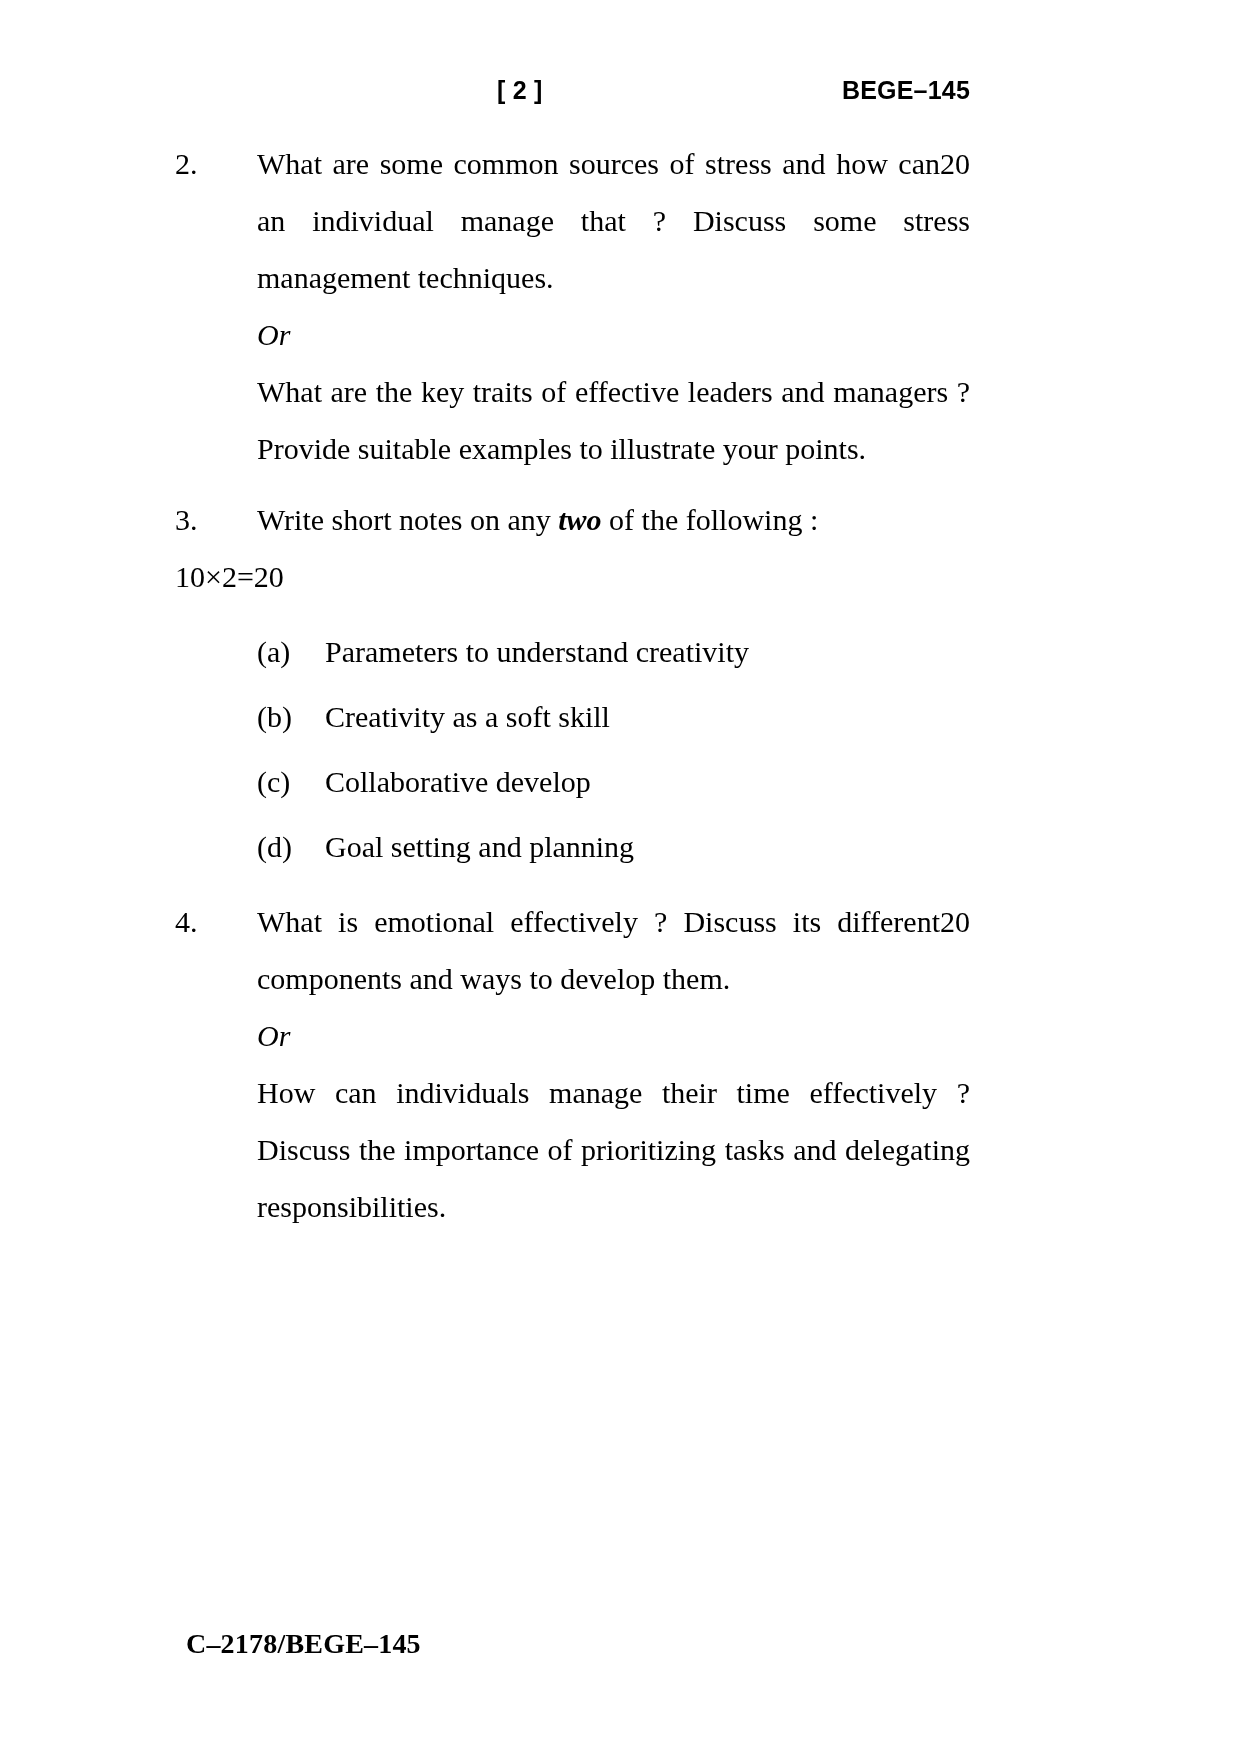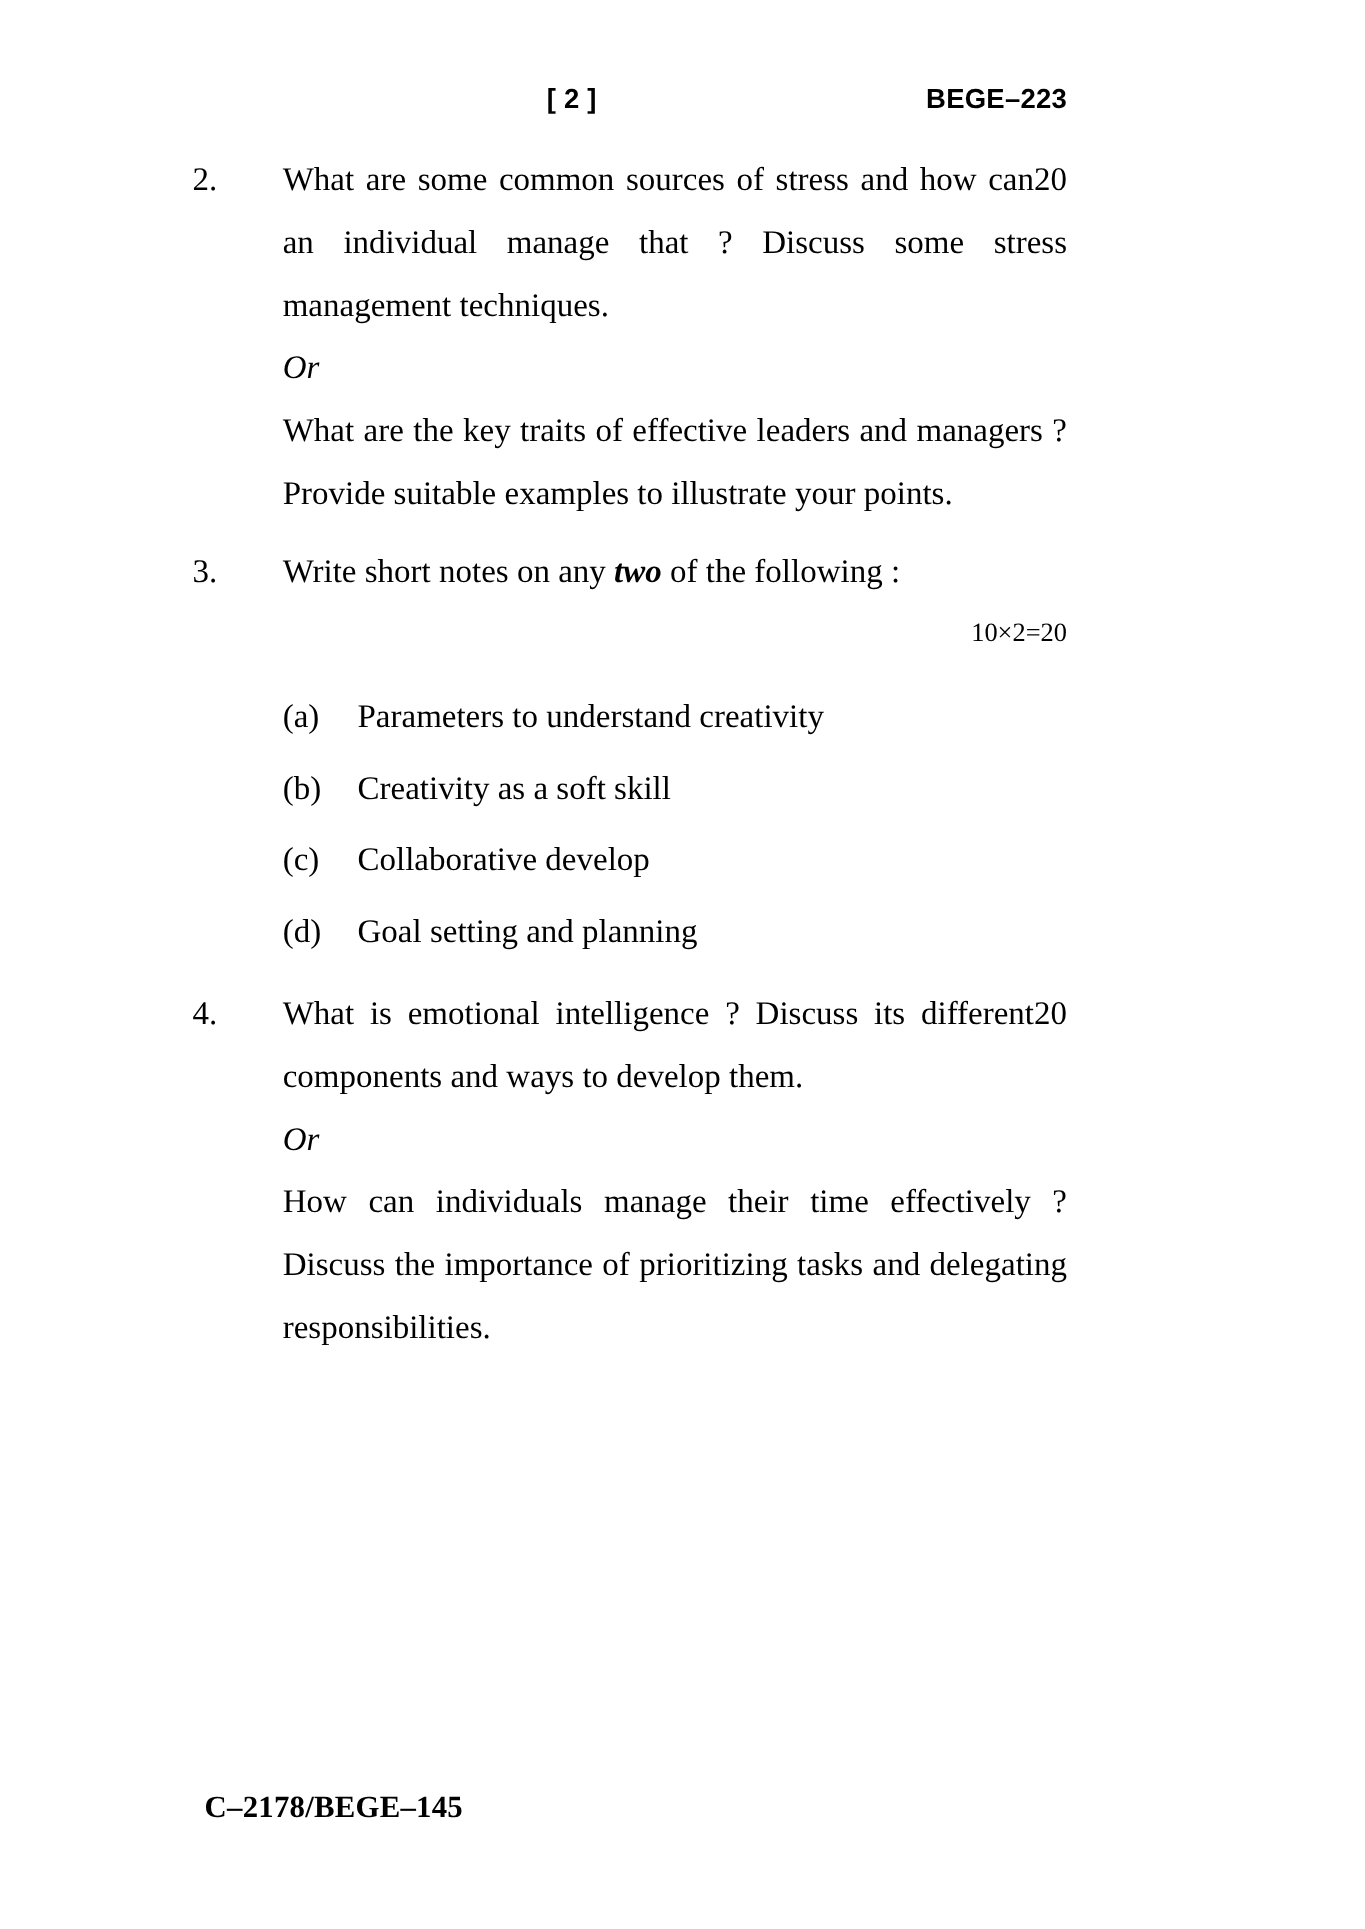--- a/index.html
+++ b/index.html
@@ -98,22 +98,21 @@
 
   .or-line {
     font-style: italic;
     font-size: 30px;
     line-height: 57px;
     padding-left: 82px;
     padding-right: 40px;
   }
 
   .marks-right {
-    text-align: right;
-    font-size: 24px;
+    font-size: 30px;
     line-height: 57px;
   }
 
   .alt-row {
     position: relative;
     padding-left: 82px;
   }
 
   
   .sub-list {
@@ -146,21 +145,21 @@
 
   .spacer-sm { height: 14px; }
 </style>
 </head>
 <body>
 
 <div class="page">
 
   <div class="header">
     <span class="page-no">[ 2 ]</span>
-    <span class="paper-code">BEGE–223</span>
+    <span class="paper-code">BEGE–145</span>
   </div>
 
   <div class="content">
 
     <div class="q-block">
       <div class="q-row">
         <span class="q-num">2.</span>
         <div class="q-text justify-all">
           <span class="marks">20</span><span>What are some common sources of stress and how can an individual manage that ? Discuss some stress management techniques.</span>
         </div>
@@ -206,21 +205,21 @@
         </div>
       </div>
     </div>
 
     <div class="spacer-sm"></div>
 
     <div class="q-block">
       <div class="q-row">
         <span class="q-num">4.</span>
         <div class="q-text justify-all">
-          <span class="marks">20</span><span>What is emotional intelligence ? Discuss its different components and ways to develop them.</span>
+          <span class="marks">20</span><span>What is emotional effectively ? Discuss its different components and ways to develop them.</span>
         </div>
       </div>
 
       <div class="or-line">Or</div>
 
       <div class="alt-row">
         <div class="q-text justify-all">How can individuals manage their time effectively ? Discuss the importance of prioritizing tasks and delegating responsibilities.</div>
       </div>
     </div>
 

